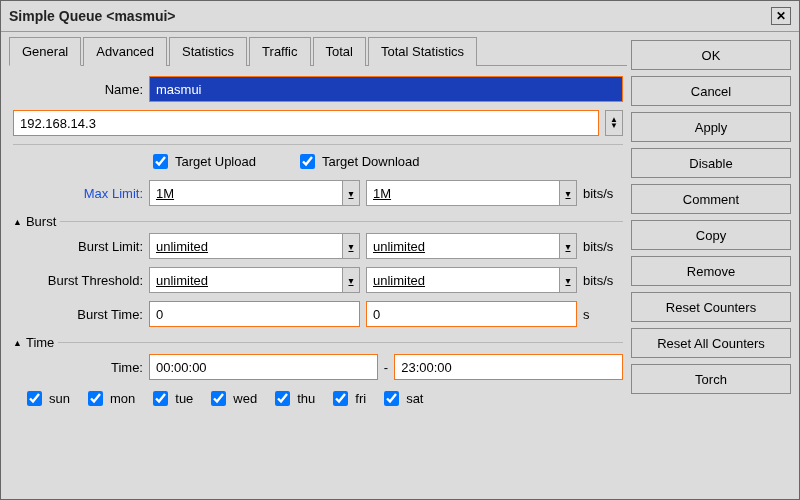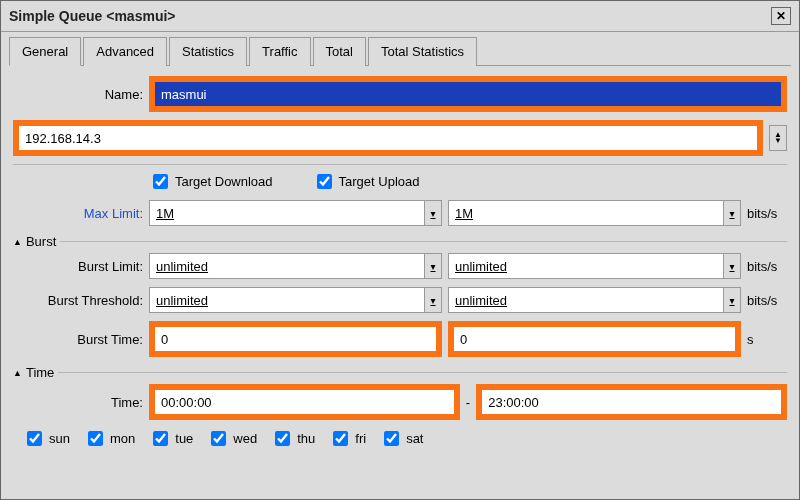--- a/index.html
+++ b/index.html
@@ -10,21 +10,21 @@
 .close-btn { width: 20px; height: 18px; background: #dcdcdc; border: 1px solid #666; display: flex; align-items: center; justify-content: center; font-weight: bold; cursor: pointer; font-size: 12px; }
 .body { flex: 1; display: flex; padding: 4px 8px 8px 8px; gap: 4px; }
 .main { flex: 1; display: flex; flex-direction: column; }
 .tabs { display: flex; border-bottom: 1px solid #999; }
 .tab { padding: 6px 12px; background: #dcdcdc; border: 1px solid #999; border-bottom: none; margin-right: 2px; cursor: pointer; position: relative; top: 1px; }
 .tab.active { background: #dcdcdc; border-bottom: 1px solid #dcdcdc; }
 .form-area { padding: 10px 4px 4px 4px; }
 .row { display: flex; align-items: center; margin-bottom: 8px; gap: 6px; }
 .lbl { width: 130px; text-align: right; color: #000; }
 .lbl.blue { color: #1d4ed8; }
-.txt-input { flex: 1; height: 36px; background: #fff; border: 6px solid #f97316; padding: 2px 6px; }
+.txt-input { flex: 1; height: 26px; background: #fff; border: 1px solid #f97316; padding: 2px 6px; }
 .txt-input.sel { background: #1a3db8; color: #fff; }
 .spin { width: 18px; height: 26px; background: #dcdcdc; border: 1px solid #999; display: flex; flex-direction: column; justify-content: center; align-items: center; font-size: 8px; line-height: 6px; }
 .drop { width: 18px; height: 26px; background: #dcdcdc; border: 1px solid #999; display: flex; align-items: center; justify-content: center; font-size: 10px; }
 .combo { display: flex; flex: 1; text-decoration: underline; }
 .combo input { flex: 1; height: 26px; background: #fff; border: 1px solid #999; border-right: none; padding: 2px 6px; }
 .hr { border: none; border-top: 1px solid #b8b8b8; margin: 6px 0; }
 .chk { display: flex; align-items: center; gap: 4px; }
 .chk input { width: 15px; height: 15px; }
 .section { display: flex; align-items: center; margin: 6px 0 4px 0; gap: 4px; }
 .tri { font-size: 9px; }
@@ -67,25 +67,25 @@
           <div class="spin">▲<br>▼</div>
         </div>
 
         <hr class="hr">
 
         <div class="row">
           <div class="lbl"></div>
           <div class="pair-checks">
             <label class="chk">
               <input type="checkbox" checked="" style="">
+              <span>Target Upload</span>
+            </label>
+            <label class="chk">
+              <input type="checkbox" checked="" style="">
               <span>Target Download</span>
-            </label>
-            <label class="chk">
-              <input type="checkbox" checked="" style="">
-              <span>Target Upload</span>
             </label>
           </div>
         </div>
 
         <div class="row">
           <div class="lbl blue">Max Limit:</div>
           <div class="two-col">
             <div class="combo">
               <input value="1M" style="">
               <div class="drop">▾</div>
@@ -183,14 +183,26 @@
             </label>
           <label class="chk">
               <input type="checkbox" checked="" style="">
               <span>sat</span>
             </label>
         </div>
 
       </div>
     </div>
 
+    <div class="side">
+      <div class="btn">OK</div>
+      <div class="btn">Cancel</div>
+      <div class="btn">Apply</div>
+      <div class="btn">Disable</div>
+      <div class="btn">Comment</div>
+      <div class="btn">Copy</div>
+      <div class="btn">Remove</div>
+      <div class="btn">Reset Counters</div>
+      <div class="btn">Reset All Counters</div>
+      <div class="btn">Torch</div>
+    </div>
   </div>
 </div>
 
 </body></html>

